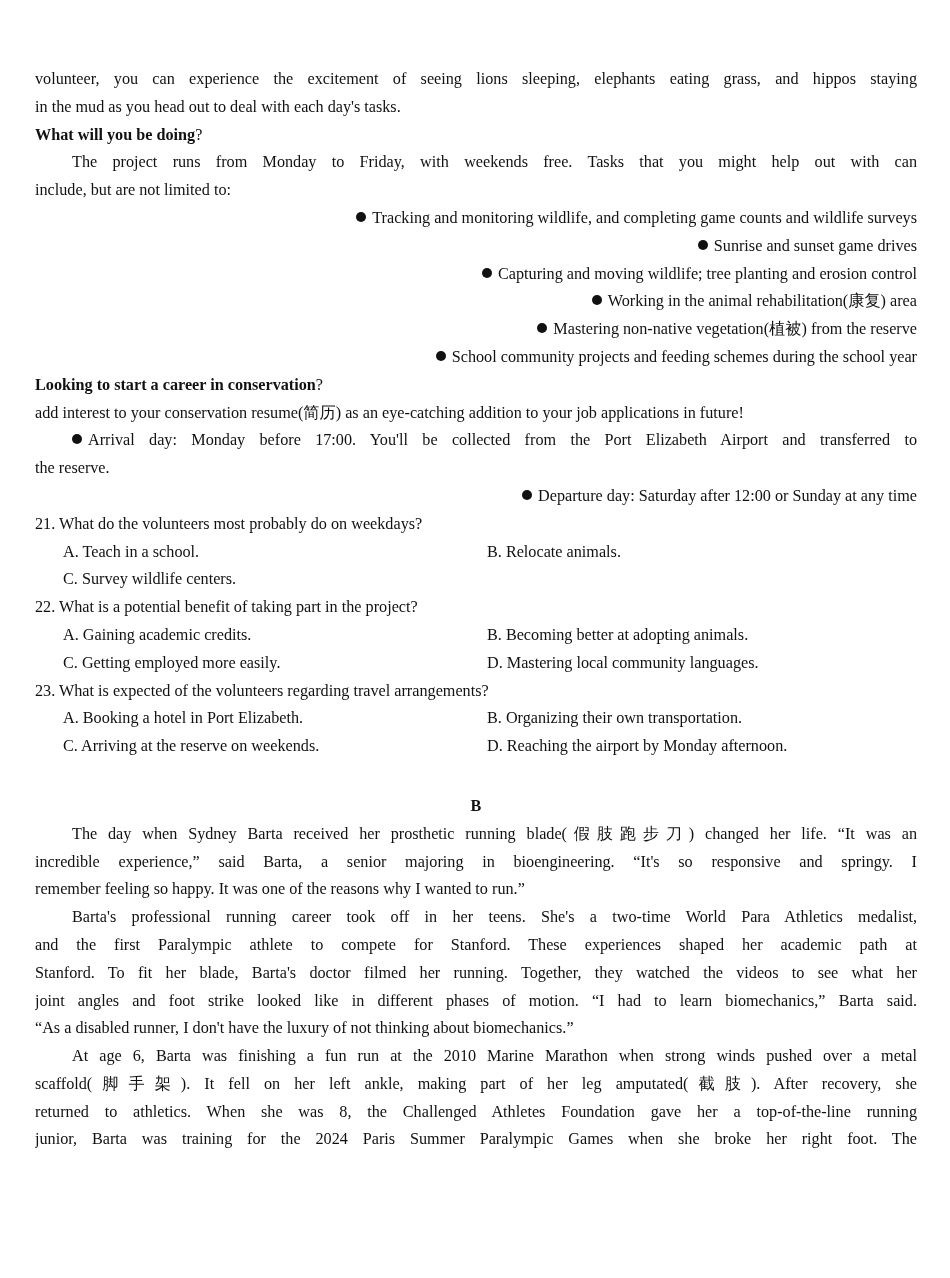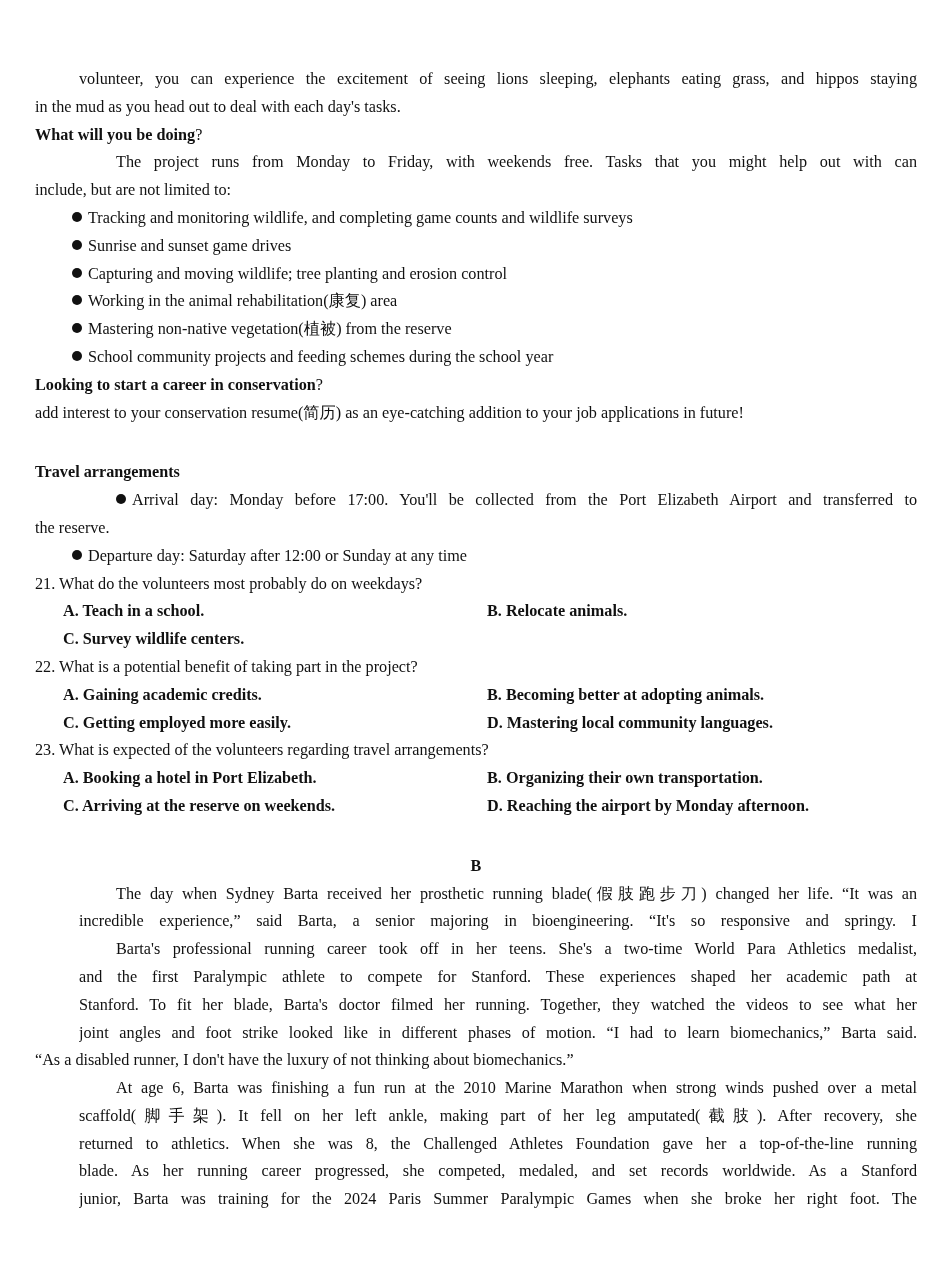--- a/index.html
+++ b/index.html
@@ -3,27 +3,27 @@
 <meta charset="utf-8">
 <style>
   html, body { margin: 0; padding: 0; background: #ffffff; }
   body {
     width: 950px; height: 1278px; position: relative; overflow: hidden;
     font-family: "Liberation Serif", "DejaVu Serif", serif;
     color: #111; font-size: 16.2px;
   }
   .page { position: absolute; left: 35px; top: 66px; width: 882px; }
   .line { height: 27.8px; line-height: 27.8px; white-space: nowrap; }
-  .just { text-align: justify; text-align-last: justify; white-space: normal; overflow: hidden; margin-left: 44px; }
+  .just { text-align: justify; text-align-last: justify; white-space: normal; overflow: hidden; }
   .indent { padding-left: 37px; }
-  .bullet-indent { padding-left: 37px; }
+  .bullet-indent { padding-left: 37px; text-align: right; }
   .bold { font-weight: bold; margin-top: 32px; }
   .bullet { display: inline-block; width: 10px; height: 10px; border-radius: 50%; background: #111; margin-right: 6px; vertical-align: 1px; }
   .center { text-align: center; }
-  .opts { display: flex; padding-left: 28px; font-weight: bold; }
+  .opts { display: flex; padding-left: 28px; }
   .opts .opt { width: 424px; white-space: nowrap; }
 </style>
 </head>
 <body>
 
 <div class="page">
 
   <div>
     <div class="line just">volunteer, you can experience the excitement of seeing lions sleeping, elephants eating grass, and hippos staying</div>
     <div class="line">in the mud as you head out to deal with each day's tasks.</div>
@@ -38,21 +38,20 @@
     <div class="line bullet-indent"><span class="bullet"></span><span>Sunrise and sunset game drives</span></div>
     <div class="line bullet-indent"><span class="bullet"></span><span>Capturing and moving wildlife; tree planting and erosion control</span></div>
     <div class="line bullet-indent"><span class="bullet"></span><span>Working in the animal rehabilitation(康复) area</span></div>
     <div class="line bullet-indent"><span class="bullet"></span><span>Mastering non-native vegetation(植被) from the reserve</span></div>
     <div class="line bullet-indent"><span class="bullet"></span><span>School community projects and feeding schemes during the school year</span></div>
   </div>
 
   <div class="line"><span class="bold">Looking to start a career in conservation</span><span>?</span></div>
   <div class="line">add interest to your conservation resume(简历) as an eye-catching addition to your job applications in future!</div>
 
-  <div class="line bold">Travel arrangements</div>
   <div class="line just bullet-indent"><span class="bullet"></span><span>Arrival day: Monday before 17:00. You'll be collected from the Port Elizabeth Airport and transferred to</span></div>
   <div class="line">the reserve.</div>
   <div class="line bullet-indent"><span class="bullet"></span><span>Departure day: Saturday after 12:00 or Sunday at any time</span></div>
 
   <div>
     <div class="line">21. What do the volunteers most probably do on weekdays?</div>
     <div class="line opts">
       <span class="opt">A. Teach in a school.</span>
       <span class="opt">B. Relocate animals.</span>
     </div>
@@ -83,31 +82,31 @@
       <span class="opt">C. Arriving at the reserve on weekends.</span>
       <span class="opt">D. Reaching the airport by Monday afternoon.</span>
     </div>
   </div>
 
   <div class="line center bold">B</div>
 
   <div>
     <div class="line just indent">The day when Sydney Barta received her prosthetic running blade(假肢跑步刀) changed her life. “It was an</div>
     <div class="line just">incredible experience,” said Barta, a senior majoring in bioengineering. “It's so responsive and springy. I</div>
+    <div class="line">remember feeling so happy. It was one of the reasons why I wanted to run.”</div>
   </div>
 
   <div>
     <div class="line just indent">Barta's professional running career took off in her teens. She's a two-time World Para Athletics medalist,</div>
     <div class="line just">and the first Paralympic athlete to compete for Stanford. These experiences shaped her academic path at</div>
     <div class="line just">Stanford. To fit her blade, Barta's doctor filmed her running. Together, they watched the videos to see what her</div>
     <div class="line just">joint angles and foot strike looked like in different phases of motion. “I had to learn biomechanics,” Barta said.</div>
     <div class="line">“As a disabled runner, I don't have the luxury of not thinking about biomechanics.”</div>
   </div>
 
   <div>
     <div class="line just indent">At age 6, Barta was finishing a fun run at the 2010 Marine Marathon when strong winds pushed over a metal</div>
     <div class="line just">scaffold(脚手架). It fell on her left ankle, making part of her leg amputated(截肢). After recovery, she</div>
     <div class="line just">returned to athletics. When she was 8, the Challenged Athletes Foundation gave her a top-of-the-line running</div>
-    <div class="line just">blade. As her running career progressed, she competed, medaled, and set records worldwide. As a Stanford</div>
     <div class="line just">junior, Barta was training for the 2024 Paris Summer Paralympic Games when she broke her right foot. The</div>
   </div>
 
 </div>
 
 </body></html>

